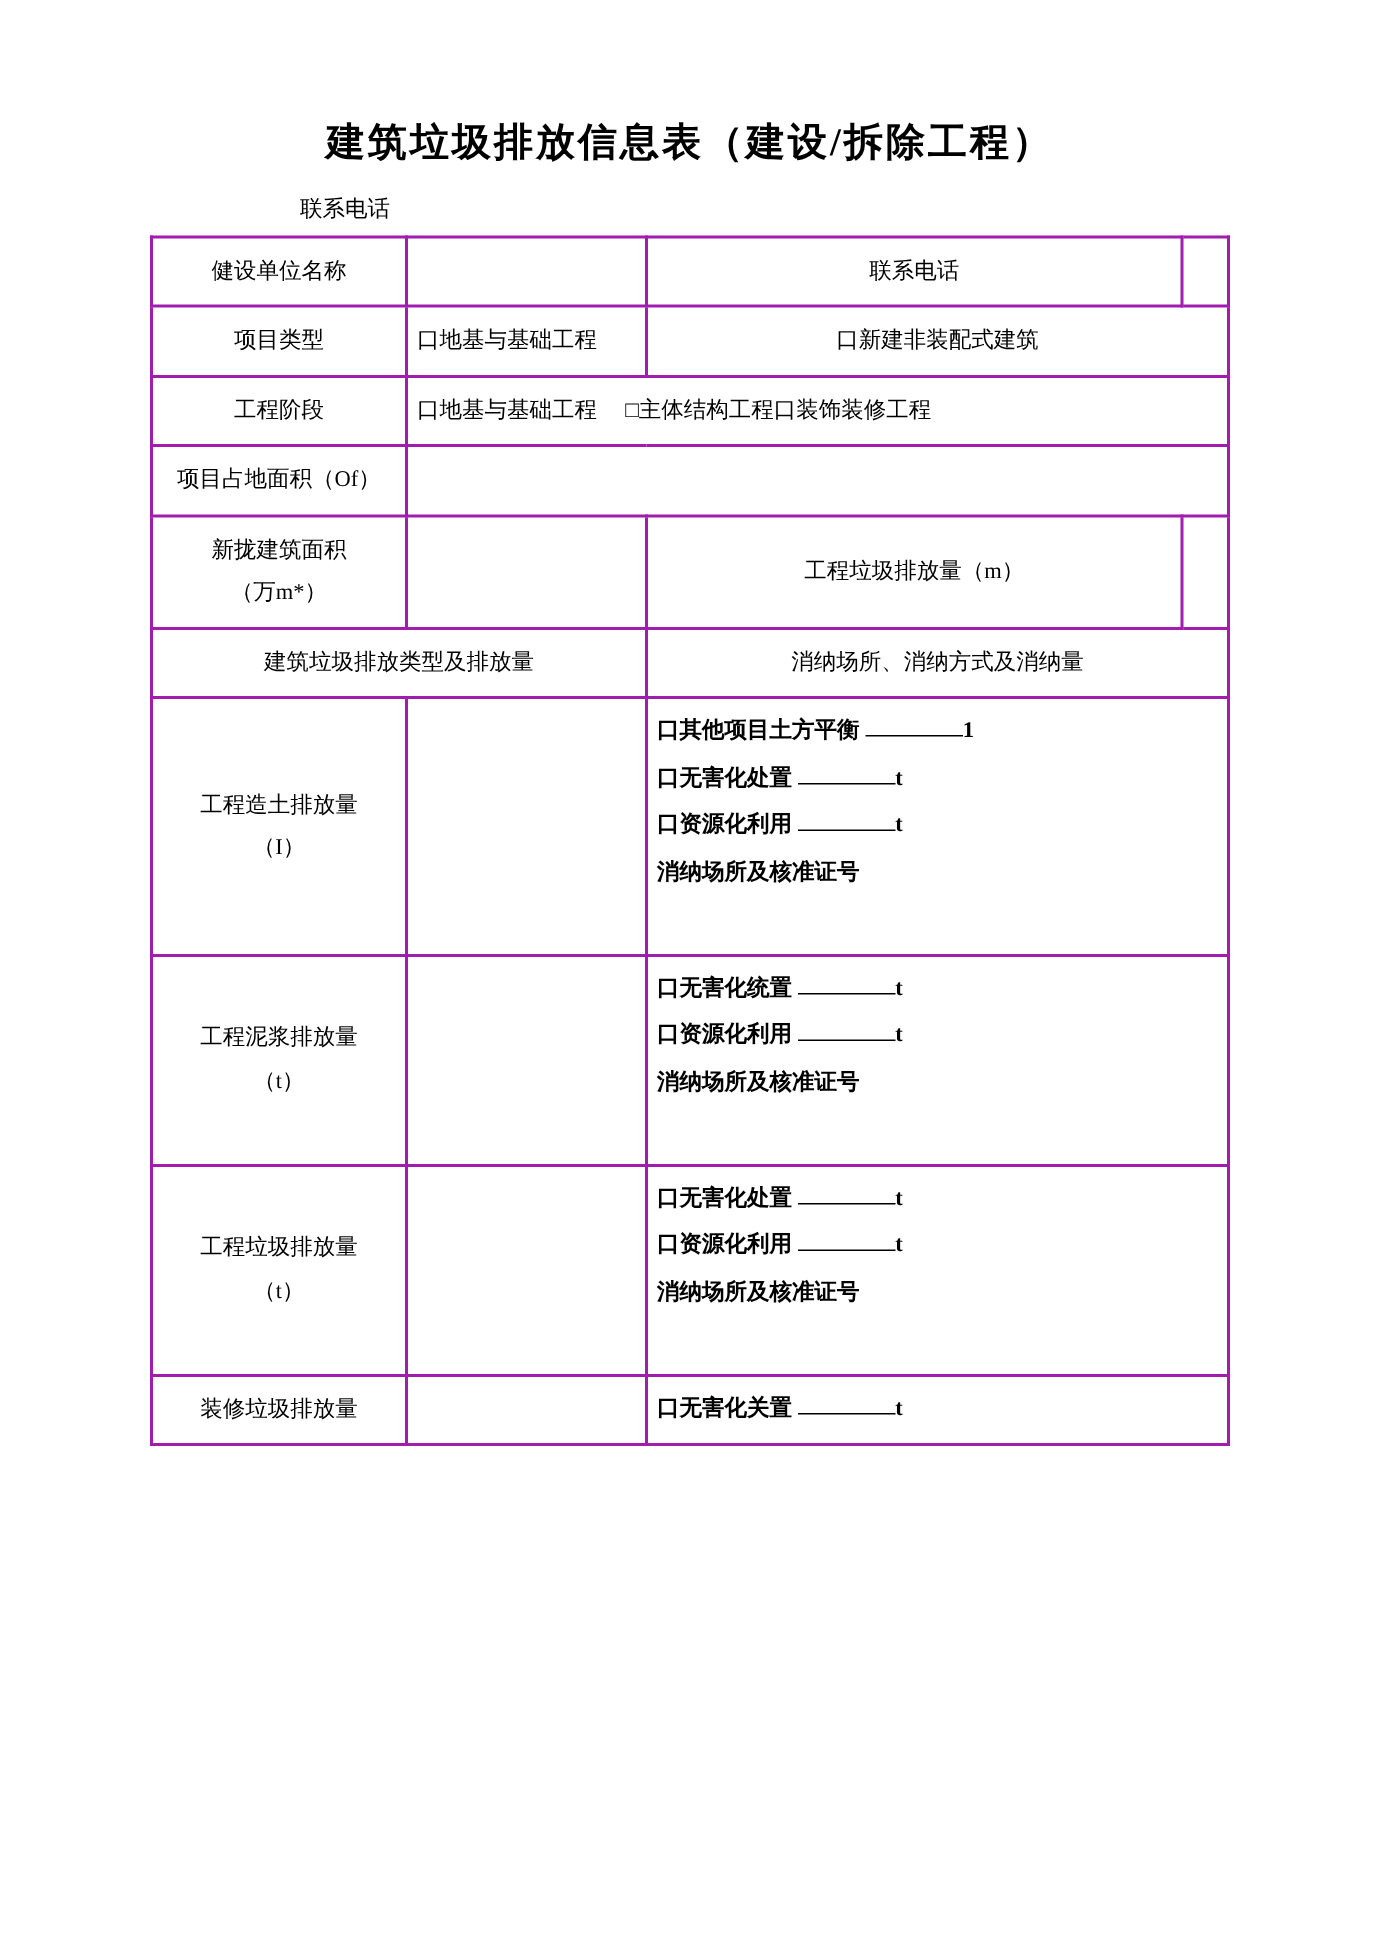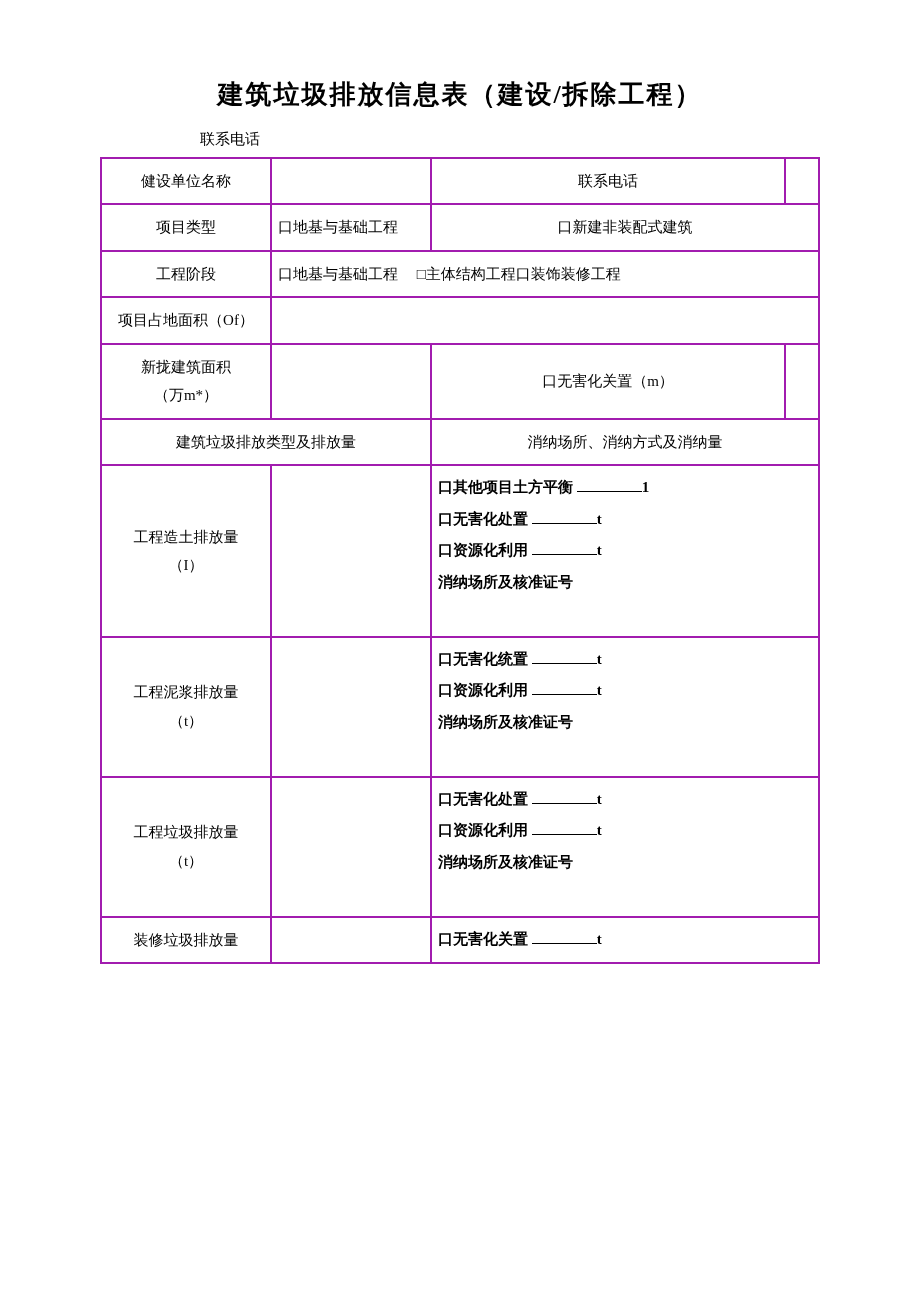--- a/index.html
+++ b/index.html
@@ -73,21 +73,21 @@
   <tr>
     <td>项目占地面积（Of）</td>
     <td colspan="4"></td>
   </tr>
   <tr>
     <td>
       <span>新拢建筑面积</span><br>
       <span>（万m*）</span>
     </td>
     <td class="col2"></td>
-    <td colspan="2">口无害化关置（m）</td>
+    <td colspan="2">工程垃圾排放量（m）</td>
     <td></td>
   </tr>
   <tr>
     <td colspan="2">建筑垃圾排放类型及排放量</td>
     <td colspan="3">消纳场所、消纳方式及消纳量</td>
   </tr>
   <tr class="multi-line">
     <td>
       <span>工程造土排放量</span><br>
       <span>（I）</span>

